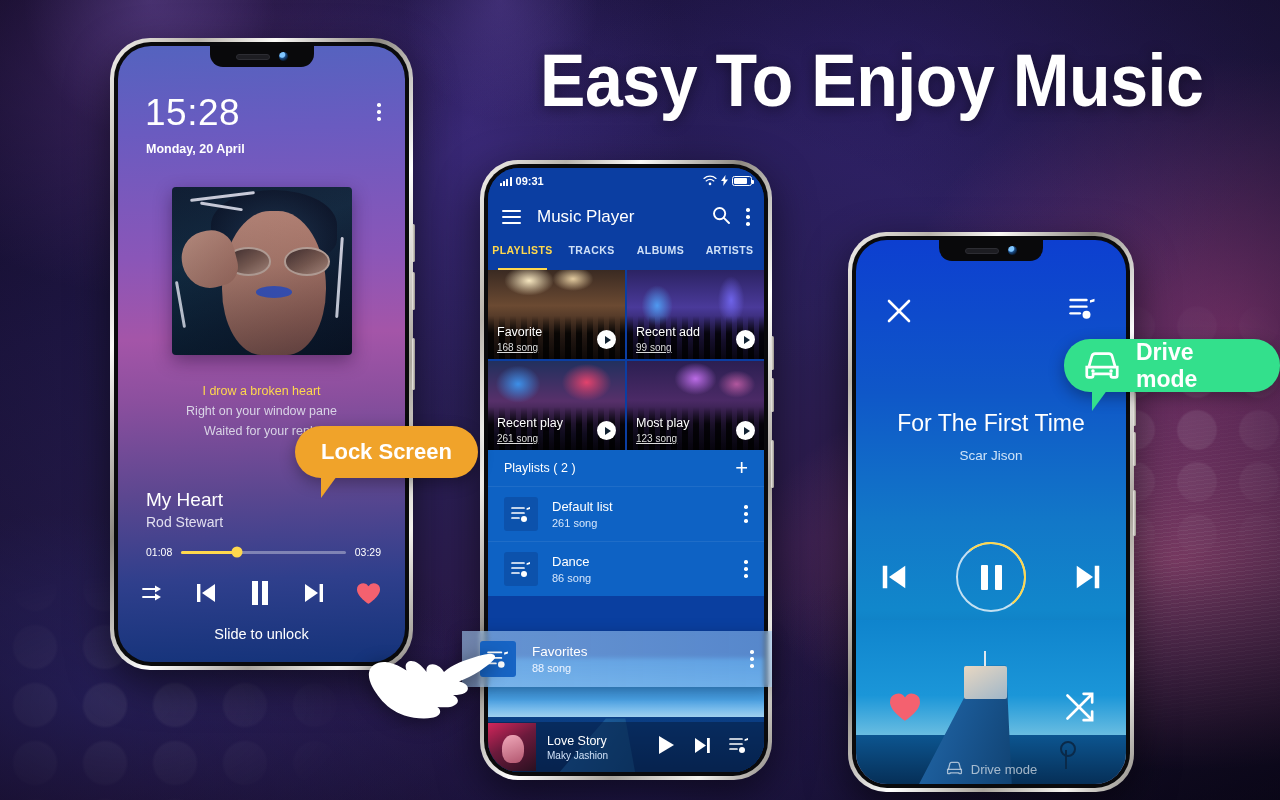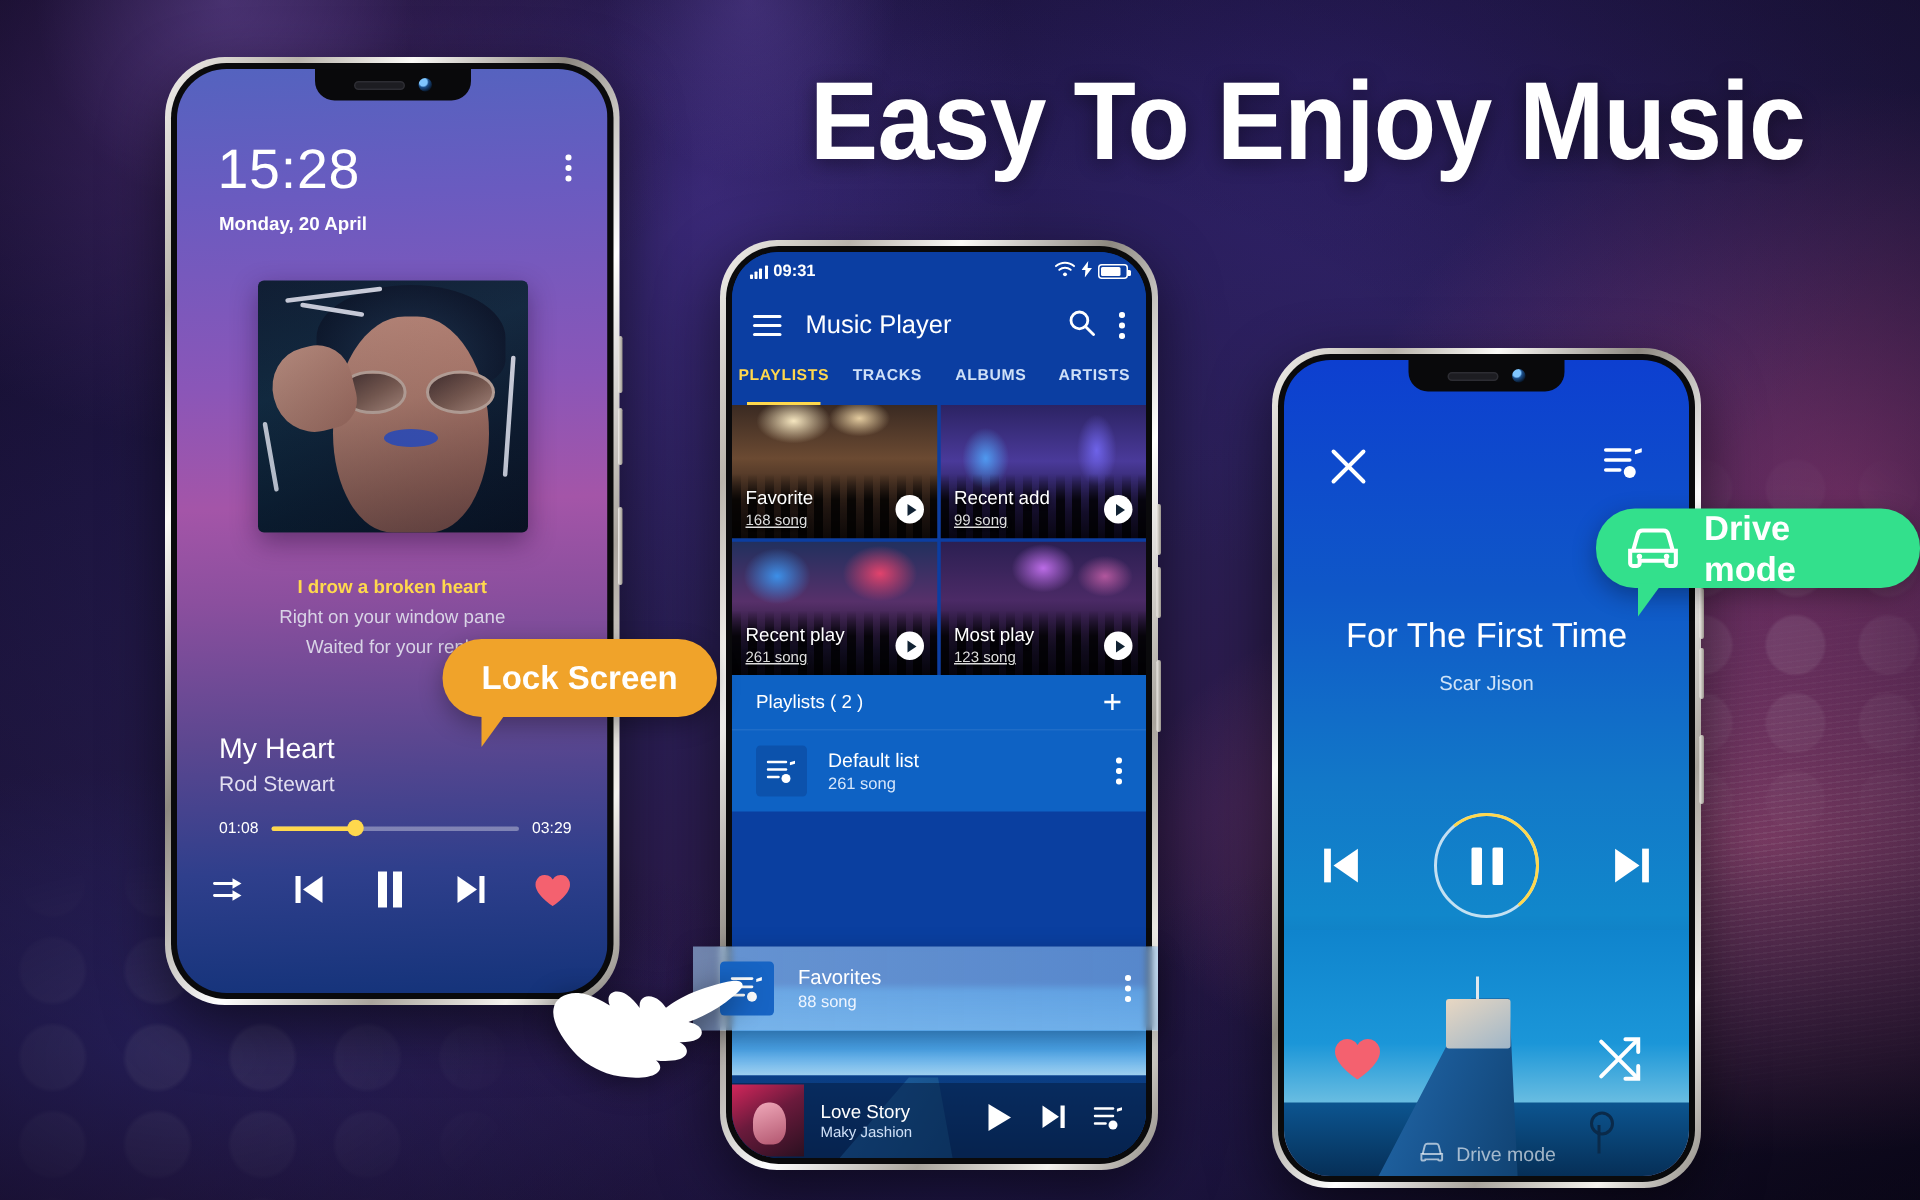--- a/index.html
+++ b/index.html
@@ -132,21 +132,21 @@
     transform:rotate(-14deg);
   }
   #p1art .bolt{ position:absolute; background:#f4fbff; border-radius:2px; }
   #p1art .b1{ left:10%; top:5%; width:36%; height:3px; transform:rotate(-7deg); }
   #p1art .b2{ left:16%; top:11%; width:24%; height:2.5px; transform:rotate(9deg); }
   #p1art .b3{ right:6%; top:30%; width:3px; height:48%; transform:rotate(4deg); }
   #p1art .b4{ left:4%; top:56%; width:3px; height:28%; transform:rotate(-10deg); }
   #p1art .shade{ position:absolute; inset:0; background:linear-gradient(200deg, rgba(40,10,70,.18), rgba(10,25,60,.30)); }
 
   #p1lyrics{ position:absolute; left:0; right:0; top:335px; text-align:center; }
-  #p1lyrics .l1{ font-size:12.5px; color:#ffd84d; line-height:20px;font-weight:bold; }
+  #p1lyrics .l1{ font-size:12.5px; color:#ffd84d; line-height:20px; }
   #p1lyrics .l2,#p1lyrics .l3{ font-size:12.5px; color:#d9d4e6; line-height:20px; }
   #p1song{ position:absolute; left:28px; top:443px; font-size:19px; font-weight:500; }
   #p1artist{ position:absolute; left:28px; top:468px; font-size:14px; color:#e2dff0; }
 
   #p1bar{ position:absolute; left:28px; right:24px; top:500px; display:flex; align-items:center; gap:9px; }
   #p1bar .t{ font-size:10.5px; color:#fff; }
   #p1bar .track{ position:relative; flex:1; height:3px; border-radius:2px; background:rgba(255,255,255,.35); }
   #p1bar .fill{ position:absolute; left:0; top:0; height:100%; width:34%; background:#ffd84d; border-radius:2px; }
   #p1bar .knob{ position:absolute; left:34%; top:50%; transform:translate(-50%,-50%);
     width:11px; height:11px; border-radius:50%; background:#ffd84d; }
@@ -410,20 +410,21 @@
               <rect x="17.6" y="3" width="3.4" height="18" fill="#fff"></rect>
             </svg>
         </span>
         <span class="ic">
           <svg width="25" height="23" viewBox="0 0 25 23">
               <path d="M12.5 22S1 14.6 1 7.8A6.2 6.2 0 0 1 12.5 4.3 6.2 6.2 0 0 1 24 7.8C24 14.6 12.5 22 12.5 22z" fill="#f4616f"></path>
             </svg>
         </span>
       </div>
 
+      <div id="p1unlock">Slide to unlock</div>
     </div>
   </div>
   <span class="sidebtn" style="right:-2px; top:186px; width:3px; height:38px;"></span>
   <span class="sidebtn" style="right:-2px; top:234px; width:3px; height:38px;"></span>
   <span class="sidebtn" style="right:-2px; top:300px; width:3px; height:52px;"></span>
 </div>
 
 <div class="phone" id="phone2">
   <div class="frame"></div>
   <div class="bezel"></div>
@@ -553,20 +554,42 @@
           <span class="nm" style="display:block">Default list</span>
           <span class="sc" style="display:block">261 song</span>
         </span>
         <span class="dots kebab">
             <i></i>
             <i></i>
             <i></i>
           </span>
       </div>
 
+      <div class="plrow" id="p2row2">
+        <span class="thumb">
+          <svg width="20" height="18" viewBox="0 0 20 18">
+              <g stroke="#fff" stroke-width="1.7" stroke-linecap="round">
+                <path d="M1 3h12"></path>
+                <path d="M1 8h12"></path>
+                <path d="M1 13h7"></path>
+              </g>
+              <circle cx="13" cy="14" r="3" fill="#fff"></circle>
+              <path d="M15.6 14V3.2l3.4-1.1v2l-3.4 1" fill="#fff"></path>
+            </svg>
+        </span>
+        <span class="meta">
+          <span class="nm" style="display:block">Dance</span>
+          <span class="sc" style="display:block">86 song</span>
+        </span>
+        <span class="dots kebab">
+            <i></i>
+            <i></i>
+            <i></i>
+          </span>
+      </div>
 
       <div id="p2photo">
         <div class="sky"></div>
           <div class="sea"></div>
           <div class="pier"></div>
       </div>
 
       <div id="p2bottombar">
         <span class="cover">
             <span class="f"></span>

